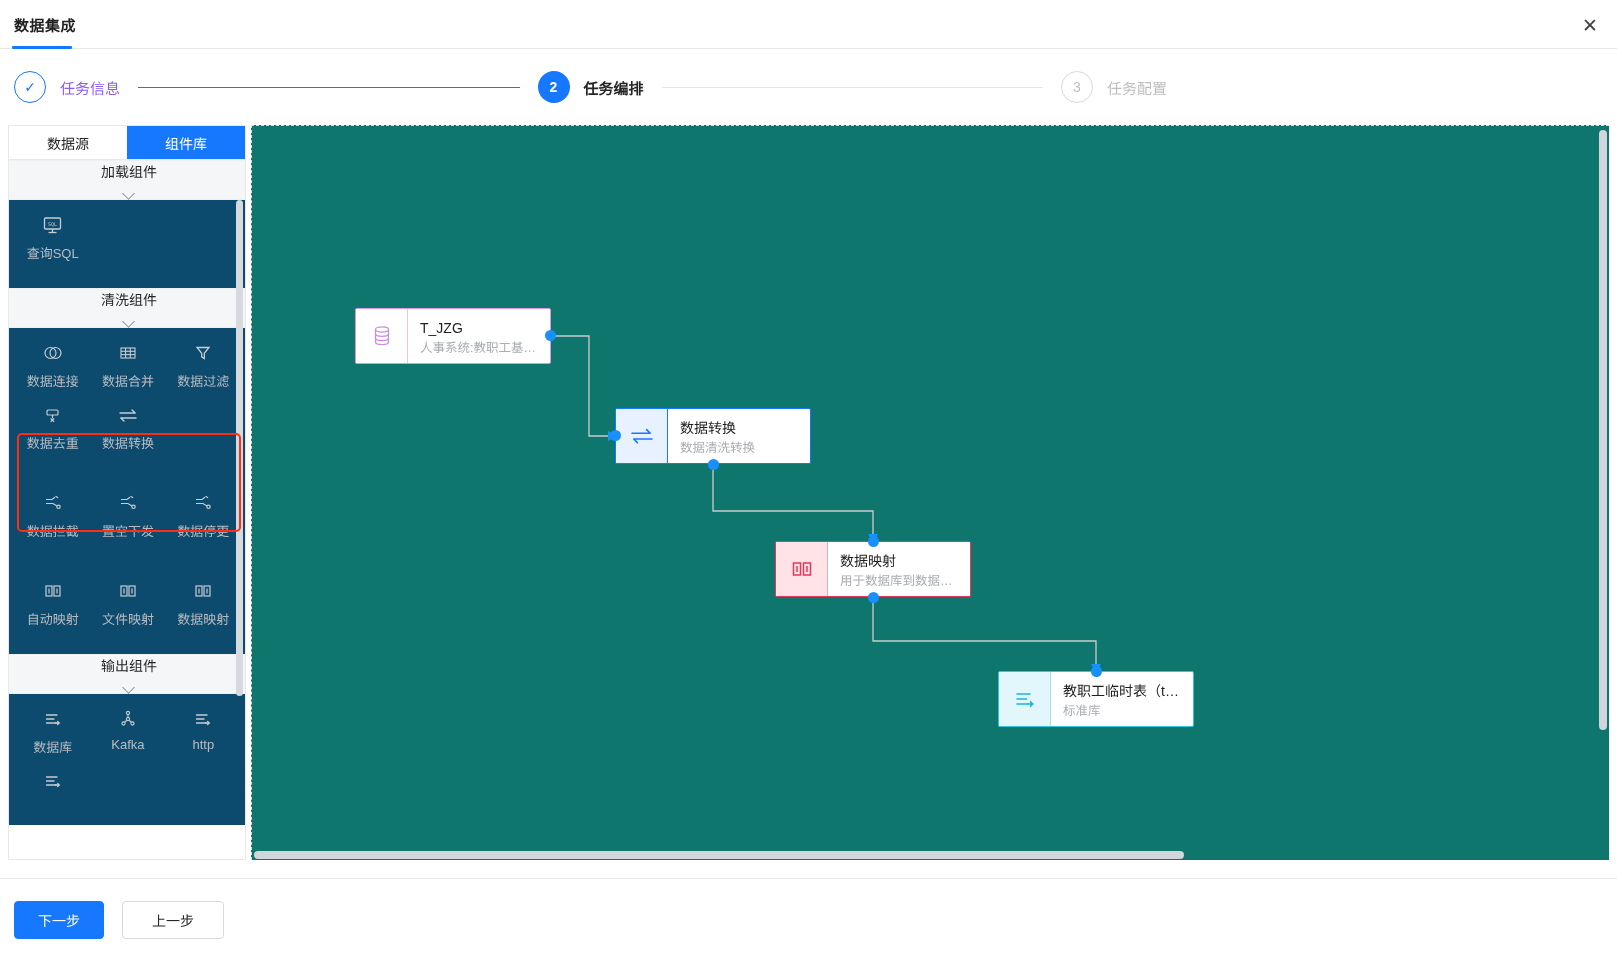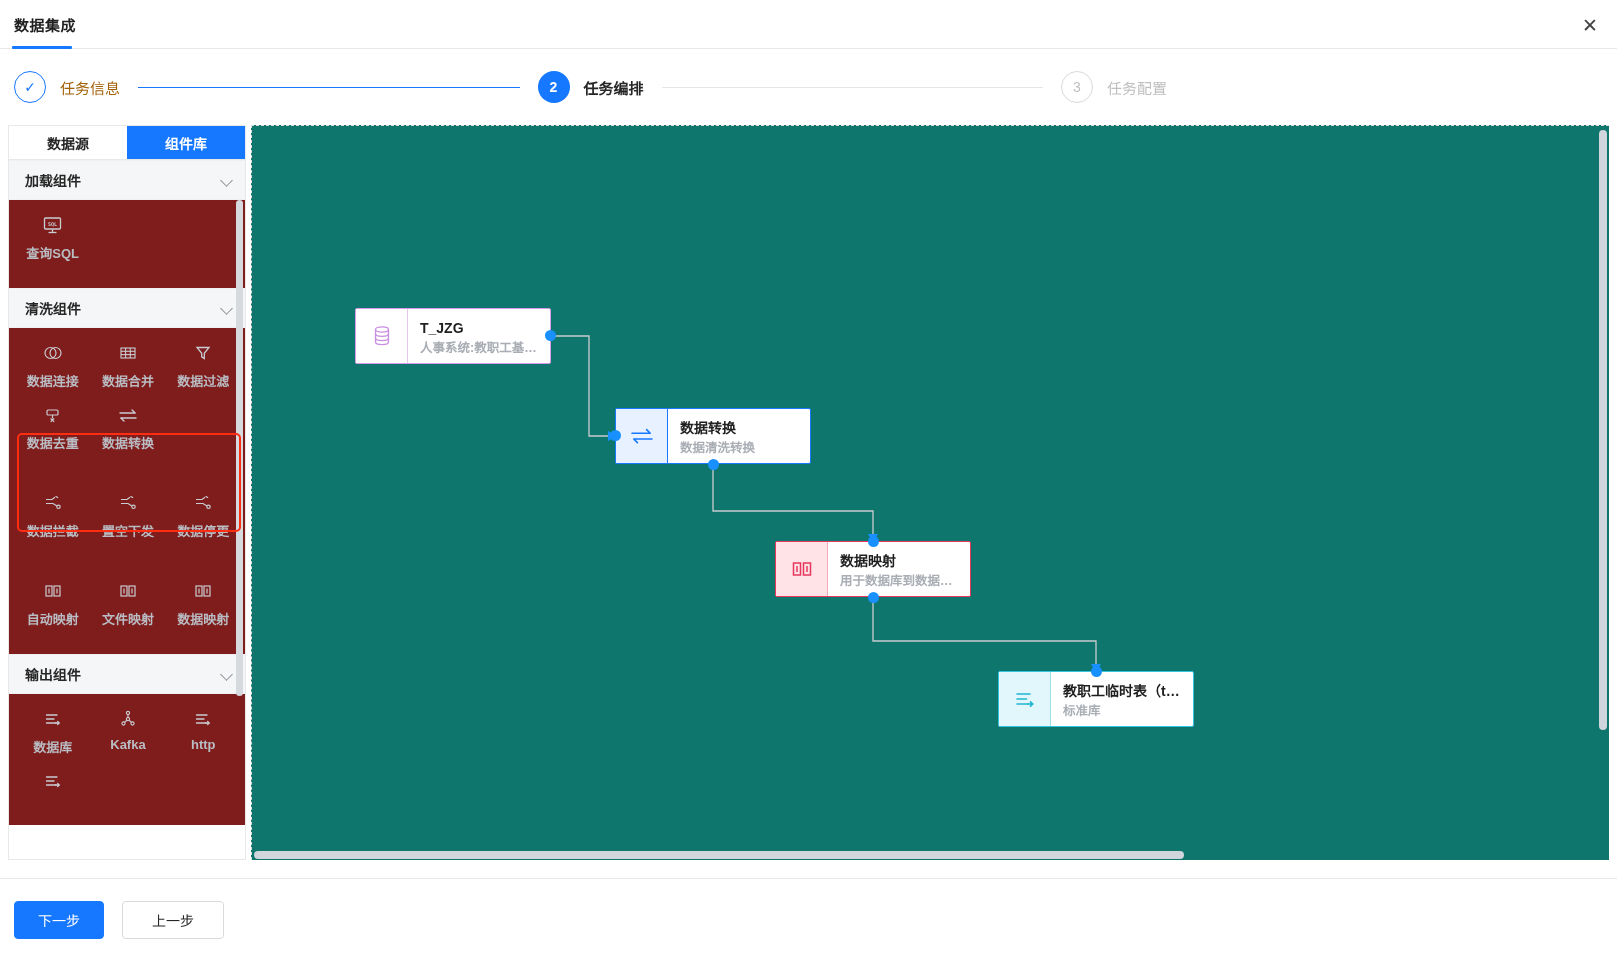--- a/index.html
+++ b/index.html
@@ -42,31 +42,31 @@
   .step { display:flex; align-items:center; flex:0 0 auto; }
   .step-circle {
     width:32px; height:32px; border-radius:50%;
     display:flex; align-items:center; justify-content:center;
     font-size:14px; flex:0 0 auto;
   }
   .step-circle.done  { border:1px solid #1677ff; color:#1677ff; background:#fff; }
   .step-circle.active{ background:#1677ff; color:#fff; font-weight:bold;}
   .step-circle.todo  { border:1px solid #d9d9d9; color:#bfbfbf; background:#fff; }
   .step-label { margin-left:14px; font-size:15px; white-space:nowrap; }
-  .step-label.done   { color:#a16207; }
+  .step-label.done   { color:#8b5cf6; }
   .step-label.active { color:#262626; font-weight:bold; }
   .step-label.todo   { color:#bfbfbf; }
   .step-line { height:1px; flex:1 1 auto; margin:0 18px; }
   .step-line.filled { background:#1677ff; }
   .step-line.empty  { background:#e5e5e5; }
   .check-glyph { font-size:14px; line-height:1; font-family:"DejaVu Sans",sans-serif; }
 
   
   .body-area {
-    position:absolute; left:0; top:125px; width:1426px; height:753px;font-weight:bold;
+    position:absolute; left:0; top:125px; width:1426px; height:753px;
   }
 
   
   .left-panel {
     position:absolute; left:8px; top:0; width:238px; height:735px;
     border:1px solid #e8e8e8; background:#fff; overflow:hidden;
   }
   .tabs { display:flex; height:34px; border-bottom:1px solid #e8e8e8; }
   .tab {
     flex:1; display:flex; align-items:center; justify-content:center;
@@ -76,33 +76,33 @@
   .tab.active   { background:#1677ff; color:#fff; }
 
   .panel-scroll {
     position:absolute; left:0; top:34px; width:238px; height:701px;
     overflow:hidden;
   }
   .group-header {
     height:40px; display:flex; align-items:center; justify-content:space-between;
     padding:0 14px 0 16px; background:#f5f6f8;
     border-top:1px solid #eef0f2; border-bottom:1px solid #eef0f2;
-    font-size:14px; color:#262626; cursor:pointer; user-select:none;
+    font-size:14px; color:#262626; cursor:pointer; user-select:none;flex-direction:column;
   }
   .chev {
     width:12px; height:12px; position:relative; flex:0 0 auto;
   }
   .chev::before {
     content:""; position:absolute; left:1px; top:2px;
     width:8px; height:8px;
     border-right:1.4px solid #909399; border-bottom:1.4px solid #909399;
     transform: rotate(45deg);
   }
   .group-items {
-    background:#7f1d1d; padding:14px 6px 12px 6px;
+    background:#0c4a6e; padding:14px 6px 12px 6px;
     display:flex; flex-wrap:wrap;
   }
   .comp {
     width:33.33%; display:flex; flex-direction:column; align-items:center;
     margin-bottom:14px; cursor:grab; user-select:none;
   }
   .comp-icon {
     width:24px; height:22px; display:flex; align-items:center; justify-content:center;
     color:#c9ccd1; margin-bottom:7px;
   }

